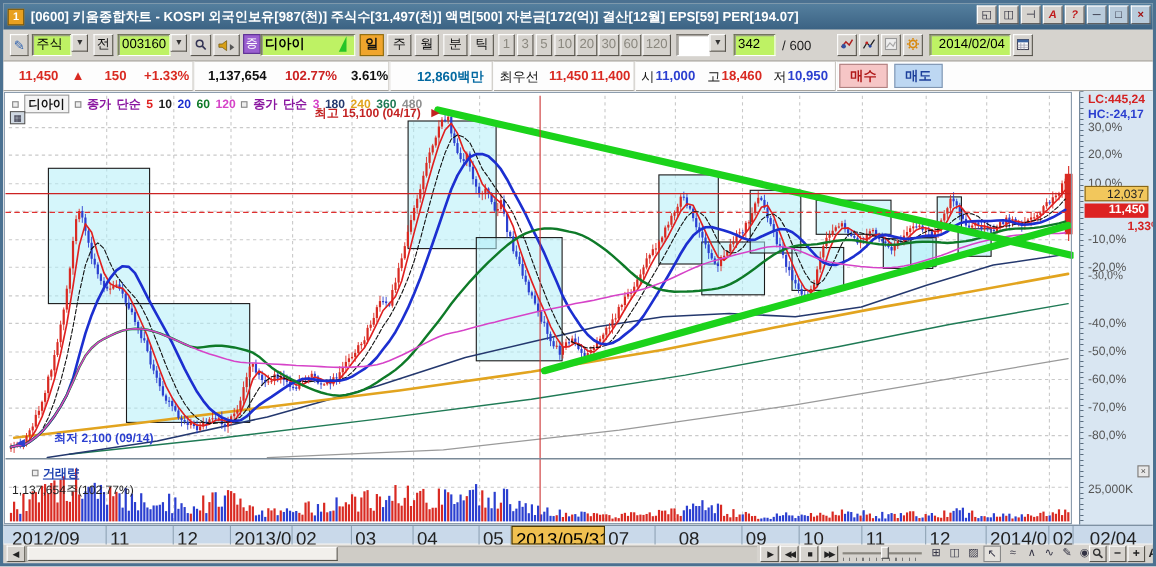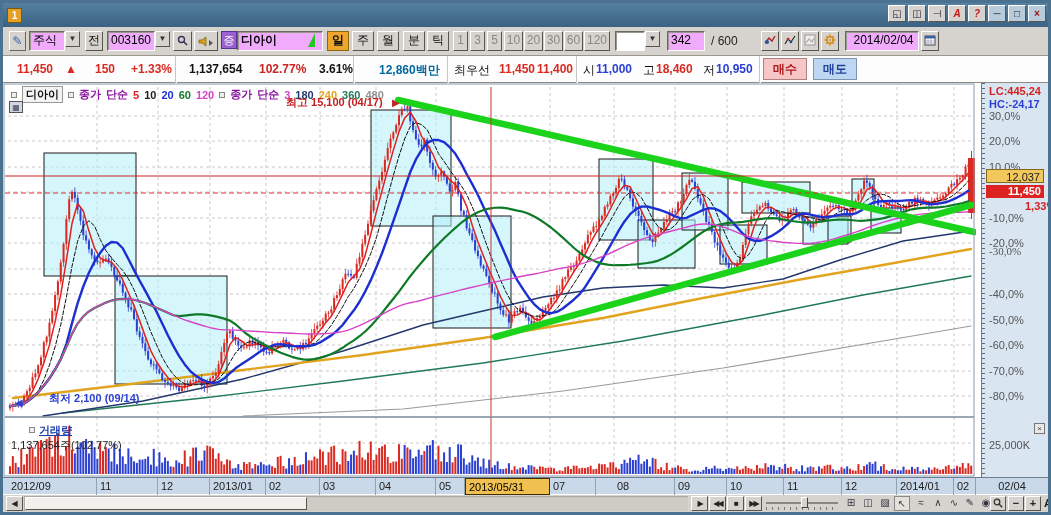--- a/index.html
+++ b/index.html
@@ -13,59 +13,60 @@
   .tb-btn{width:18px;height:17px;background:#d6d3ce;border:1px solid #fff;border-right-color:#555;border-bottom-color:#555;font-size:10px;text-align:center;line-height:15px;color:#223;}
   .tb-btn.red{color:#c01818;font-weight:bold;font-style:italic;}
   .tb-btn.sys{background:#b8cbdb;}
   
   .toolbar{position:absolute;left:0;top:24px;width:1045px;height:29px;background:#d6d3ce;border-bottom:1px solid #9a978f;}
   .t-el{position:absolute;top:4px;height:20px;font-size:12px;}
   .btn3d{background:#d6d3ce;border:1px solid #fff;border-right-color:#6a675f;border-bottom-color:#6a675f;box-shadow:1px 1px 0 #3a3a3a inset 0 0;text-align:center;line-height:18px;color:#111;}
   .raised{background:#d6d3ce;border:1px solid #fff;border-right-color:#58554d;border-bottom-color:#58554d;text-align:center;line-height:17px;color:#111;}
   .raised.sel{background:#f0a52c;border:1px solid #8a6a10;font-weight:bold;}
   .raised.dis{color:#8b887f;}
-  .sunk{background:#f0abfc;border:1px solid #6a675f;border-right-color:#fff;border-bottom-color:#fff;box-shadow:inset 1px 1px 0 #9a978f;line-height:17px;padding-left:3px;color:#000;}
+  .sunk{background:#bef264;border:1px solid #6a675f;border-right-color:#fff;border-bottom-color:#fff;box-shadow:inset 1px 1px 0 #9a978f;line-height:17px;padding-left:3px;color:#000;}
   .arrowbox{display:inline-block;width:15px;height:16px;background:#d6d3ce;border:1px solid #fff;border-right-color:#58554d;border-bottom-color:#58554d;text-align:center;line-height:14px;font-size:8px;color:#333;vertical-align:top;}
   
   .quotebar{position:absolute;left:0;top:53px;width:1045px;height:27px;background:#fdfdfd;border-bottom:1px solid #8f8c84;}
   .q-span{position:absolute;top:6px;font-size:12px;white-space:nowrap;}
   .q-sep{position:absolute;top:0;width:2px;height:27px;background:#c9c6c0;border-right:1px solid #fff;}
   .q-btn{position:absolute;top:2px;width:44px;height:22px;font-size:12px;font-weight:bold;text-align:center;line-height:20px;border:1px solid #888;}
   
   .chartwrap{position:absolute;left:0;top:80px;width:1045px;height:411px;background:#fff;}
   .legend{position:absolute;left:8px;top:3px;display:flex;align-items:center;gap:5px;font-size:11px;font-weight:bold;z-index:5;background:rgba(255,255,255,.0);}
   .lg-sq{width:6px;height:6px;border:1px solid #888;background:#eee;display:inline-block;}
   .lg-name{border:1px solid #999;padding:0 3px;background:#f4f4f4;color:#111;}
   .gridicon{position:absolute;left:6px;top:18px;width:14px;height:12px;border:1px solid #555;background:linear-gradient(#cfd8e2,#cfd8e2);z-index:5;font-size:8px;line-height:11px;text-align:center;color:#334;}
   .anno{position:absolute;font-size:11px;font-weight:bold;z-index:6;white-space:nowrap;}
   .raxis{position:absolute;left:978px;top:0;width:67px;height:394px;background:#d9e6f2;border-left:1px solid #6b7f92;z-index:4;}
   .raxis .tick-strip{position:absolute;left:0;top:0;width:3px;height:100%;background:repeating-linear-gradient(to bottom,#5a6c7e 0 1px,transparent 1px 5px);}
   .r-lab{position:absolute;left:7px;font-size:11px;color:#555;white-space:nowrap;}
   .datebar{position:absolute;left:0;top:394px;width:1045px;height:17px;background:#c9d9ea;border-top:1px solid #6b7f92;z-index:6;}
-  .d-cell{position:absolute;top:0;height:17px;border-right:1px solid #8fa3b5;font-size:11px;color:#222;padding:2px 0 0 3px;overflow:hidden;white-space:nowrap;}
+  .d-cell{position:absolute;top:0;height:17px;border-right:1px solid #8fa3b5;font-size:17px;color:#222;padding:2px 0 0 3px;overflow:hidden;white-space:nowrap;}
   .d-cell.hl{background:#f0c050;border:1px solid #403000;color:#000;}
   .volbadge{position:absolute;z-index:6;font-size:11px;}
   
   .bottombar{position:absolute;left:0;top:491px;width:1045px;height:18px;background:#d6d3ce;border-top:1px solid #fff;}
   .bb-btn{position:absolute;top:1px;height:15px;background:#d6d3ce;border:1px solid #fff;border-right-color:#58554d;border-bottom-color:#58554d;font-size:8px;text-align:center;line-height:13px;color:#222;}
   .bb-ic{position:absolute;top:1px;width:16px;height:15px;font-size:10px;text-align:center;line-height:14px;color:#334;}
   .bb-ic.boxed{border:1px solid #888;background:#e4e1dc;}
   .scroll-track{position:absolute;left:21px;top:1px;width:664px;height:15px;background:#cfccc6;box-shadow:inset 1px 1px 1px #a8a59f;}
   .scroll-thumb{position:absolute;left:1px;top:1px;width:282px;height:13px;background:#f2f0ec;border:1px solid #fff;border-right-color:#58554d;border-bottom-color:#58554d;}
   .slider{position:absolute;left:763px;top:7px;width:72px;height:2px;background:#8a877f;}
   .slider-ticks{position:absolute;left:763px;top:12px;width:72px;height:3px;background:repeating-linear-gradient(to right,#777 0 1px,transparent 1px 6px);}
   .slider-handle{position:absolute;left:798px;top:2px;width:7px;height:11px;background:#d6d3ce;border:1px solid #fff;border-right-color:#444;border-bottom-color:#444;}
 </style>
 </head>
 <body>
 
 <div class="window">
 
   <div class="titlebar">
     <div class="title-ic">1</div>
+    <div class="title-text">[0600] 키움종합차트 - KOSPI 외국인보유[987(천)] 주식수[31,497(천)] 액면[500] 자본금[172(억)] 결산[12월] EPS[59] PER[194.07]</div>
     <div class="tb-right" id="tb-right">
         <div class="tb-btn">◱</div>
         <div class="tb-btn">◫</div>
         <div class="tb-btn">⊣</div>
         <div class="tb-btn red">A</div>
         <div class="tb-btn red">?</div>
         <div class="tb-btn sys">─</div>
         <div class="tb-btn sys">□</div>
         <div class="tb-btn sys" style="color:#a01010;font-weight:bold;">×</div>
       </div>

